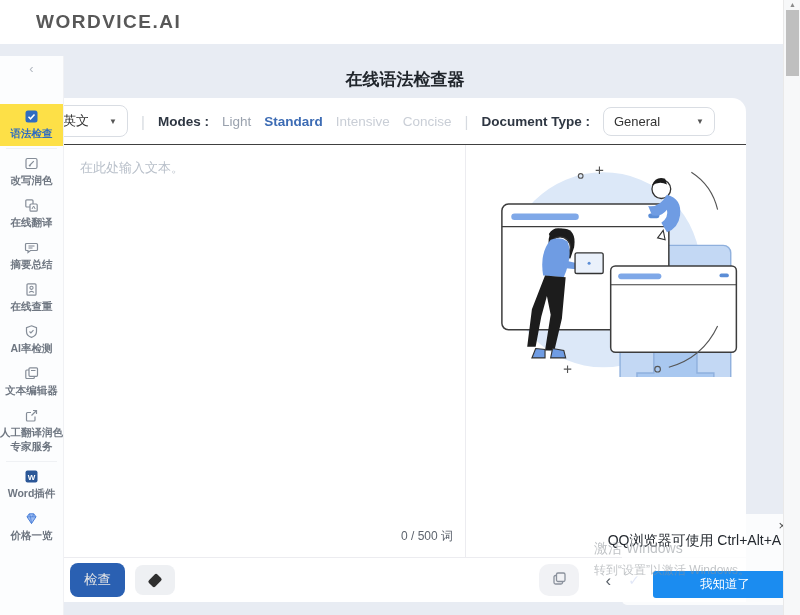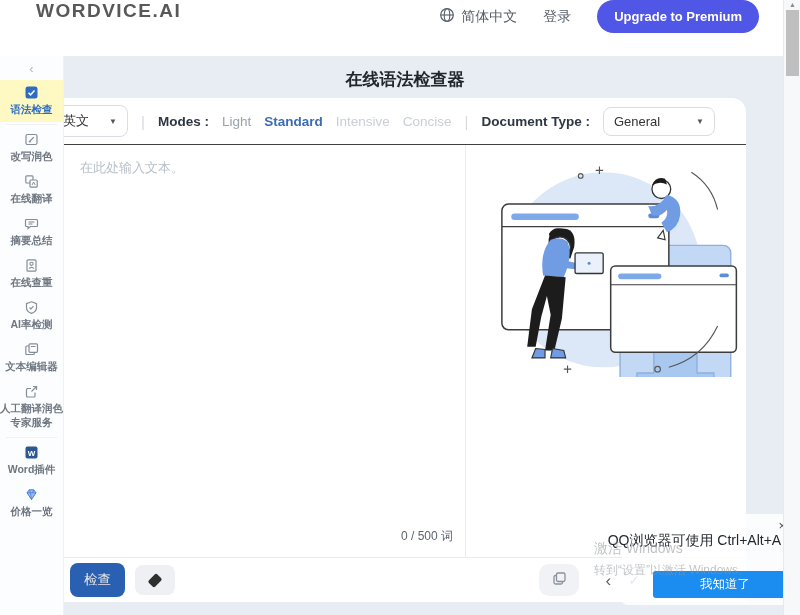--- a/index.html
+++ b/index.html
@@ -1,21 +1,21 @@
 <!DOCTYPE html>
 <html><head>
 <meta charset="utf-8">
 <style>
   * { margin:0; padding:0; box-sizing:border-box; }
   html,body { width:800px; height:615px; overflow:hidden;
     font-family:"Liberation Sans","DejaVu Sans",sans-serif; background:#e8ecf3; }
 
   
-  .header { position:absolute; left:0; top:0; width:783px; height:56px; background:#fff;
-    display:flex; align-items:flex-start; z-index:5; }
+  .header { position:absolute; left:0; top:0; width:783px; height:44px; background:#fff;
+    display:flex; align-items:center; z-index:5; }
   .logo { margin-left:36px; font-size:19px; font-weight:700; letter-spacing:1.5px; color:#585858; }
   .header-right { margin-left:auto; margin-right:24px; display:flex; align-items:center; gap:26px; }
   .lang-switch { display:flex; align-items:center; gap:6px; color:#565e68; font-size:14px; cursor:pointer; }
   .login-link { color:#565e68; font-size:14px; cursor:pointer; }
   .upgrade-btn { background:#5056e5; color:#fff; font-size:13px; font-weight:600;
     border:none; border-radius:18px; padding:9px 17px; cursor:pointer; }
 
   
   .scrollbar { position:absolute; right:0; top:0; width:17px; height:615px; background:#f7f8f9;
     border-left:1px solid #e9e9e9; z-index:60; }
@@ -24,21 +24,21 @@
 
   
   .sidebar { position:absolute; left:0; top:56px; width:64px; height:559px; background:#fcfdfe;
     border-right:1px solid #f0f1f4; z-index:6; display:flex; flex-direction:column; align-items:stretch; }
   .collapse-row { height:24px; display:flex; align-items:center; justify-content:center;
     color:#b4bac2; font-size:13px; cursor:pointer; }
   .side-item { display:flex; flex-direction:column; align-items:center; justify-content:center;
     padding:5px 0 6px 0; cursor:pointer; gap:3px; }
   .side-item .lbl { font-size:10.5px; color:#6e7681; line-height:13px; text-align:center;font-weight:bold; }
   .side-item svg { display:block; }
-  .side-item.active { background:#fef9c3; }
+  .side-item.active { background:#fde047;margin-top:24px; }
   .side-item.active .lbl { color:#2f6cc1; font-weight:600; }
   .side-sep { height:1px; background:#eff1f4; margin:2px 6px; }
 
   
   .page-title { position:absolute; left:64px; top:68px; width:682px; text-align:center;
     font-size:17px; font-weight:700; color:#21262c; z-index:2; }
 
   
   .card { position:absolute; left:64px; top:98px; width:682px; height:504px; background:#fff;
     border-radius:0 14px 0 0; overflow:hidden; z-index:3; }
@@ -96,34 +96,20 @@
   .watermark { position:absolute; left:594px; top:540px; z-index:100; pointer-events:none;
     color:rgba(140,145,152,0.55); }
   .wm1 { font-size:14px; }
   .wm2 { font-size:12px; margin-top:4px; }
 </style>
 </head>
 <body>
 
 <div class="header">
   <div class="logo">WORDVICE.AI</div>
-  <div class="header-right">
-    <div class="lang-switch">
-      <span>
-        <svg width="16" height="16" viewBox="0 0 16 16">
-            <circle cx="8" cy="8" r="6.3" fill="none" stroke="#565e68" stroke-width="1.2"></circle>
-            <ellipse cx="8" cy="8" rx="2.8" ry="6.3" fill="none" stroke="#565e68" stroke-width="1.1"></ellipse>
-            <line x1="1.7" y1="8" x2="14.3" y2="8" stroke="#565e68" stroke-width="1.1"></line>
-          </svg>
-      </span>
-      <span>简体中文</span>
-    </div>
-    <span class="login-link">登录</span>
-    <button class="upgrade-btn">Upgrade to Premium</button>
-  </div>
 </div>
 
 <div class="sidebar">
   <div class="collapse-row">‹</div>
 
   <div class="side-item active">
     <span>
       <svg width="15" height="15" viewBox="0 0 15 15">
           <rect x="1.5" y="1.5" width="12" height="12" rx="2.5" fill="#2f6cc1"></rect>
           <path d="M4.5 7.8 l2 2 L10.5 5.4" fill="none" stroke="#fff" stroke-width="1.5"></path>

